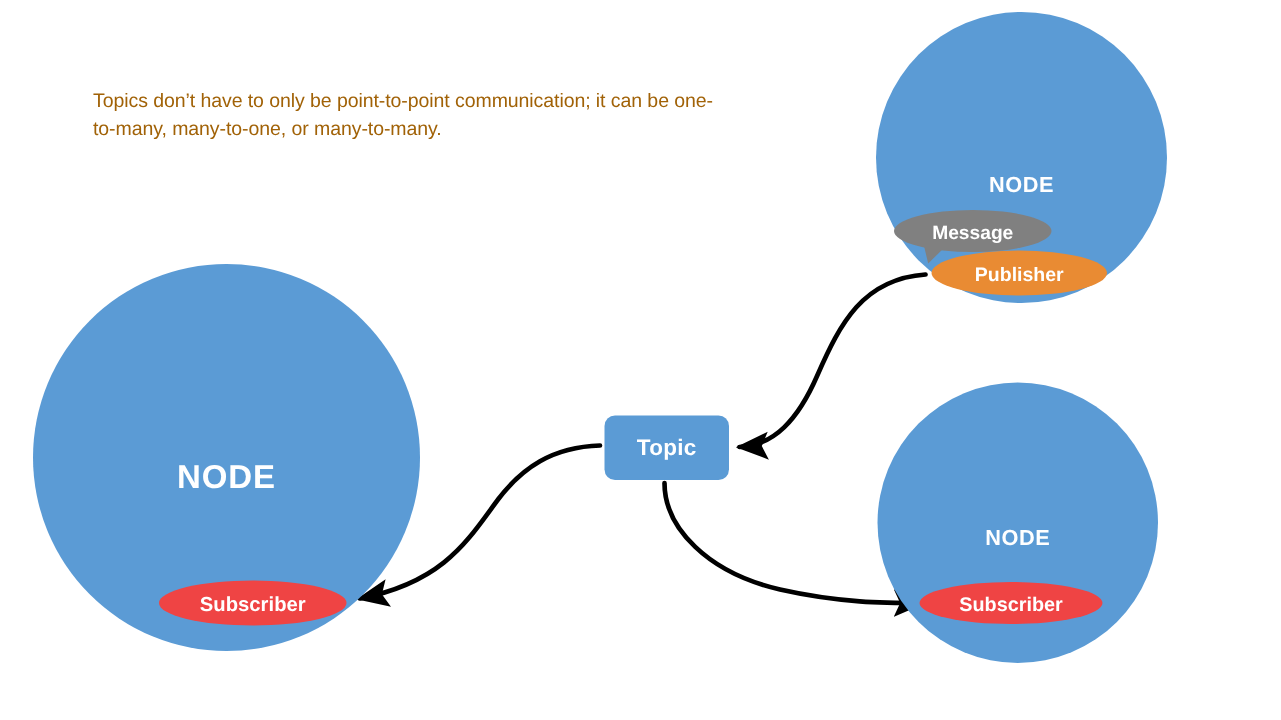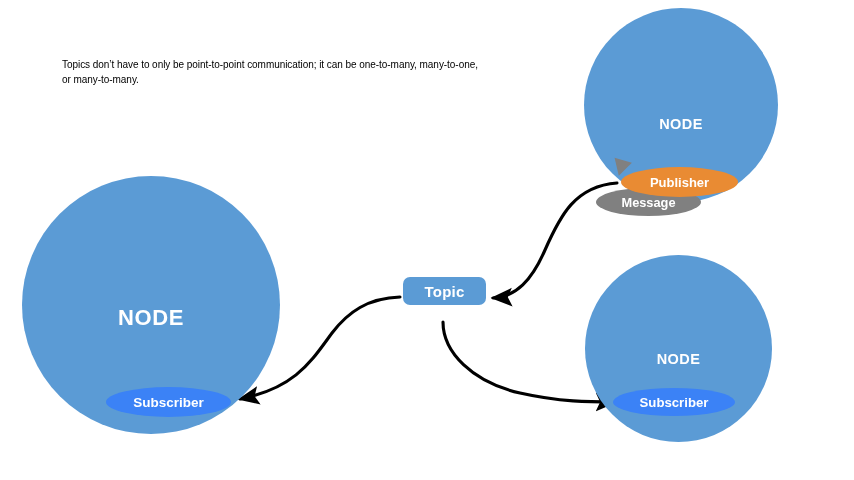--- a/index.html
+++ b/index.html
@@ -26,23 +26,23 @@
     height: 480px;
     pointer-events: none;
   }
 
   
   .caption {
     position: absolute;
     left: 62px;
     top: 58px;
     width: 420px;
-    font-size: 10px;
+    font-size: 13px;
     line-height: 1.45;
-    color: #000000;
+    color: #a16207;
     font-family: "Liberation Sans", sans-serif;
     letter-spacing: -0.05px;
   }
 
   
   .node {
     position: absolute;
     border-radius: 50%;
     background: #5B9BD5;
   }
@@ -99,21 +99,21 @@
     position: absolute;
     border-radius: 50%;
     display: flex;
     align-items: center;
     justify-content: center;
     color: #ffffff;
     font-weight: bold;
     font-family: "Liberation Sans", sans-serif;
     white-space: nowrap;
   }
-  .sub-ellipse { background: #3b82f6; }
+  .sub-ellipse { background: #ef4444; }
   .pub-ellipse { background: #E98B33; }
   .msg-ellipse { background: #808080; }
 
   #sub-left {
     left: 106px;
     top: 387px;
     width: 125px;
     height: 30px;
     font-size: 13.5px;
   }
@@ -130,42 +130,41 @@
     width: 117px;
     height: 30px;
     font-size: 13px;
   }
   #message {
     left: 596px;
     top: 140px;
     width: 105px;
     height: 28px;
     font-size: 12.8px;
-    margin-top: 48px;
   }
   
   #message-tail {
     position: absolute;
     left: 612px;
     top: 160px;
     width: 0;
     height: 0;
     border-left: 9px solid transparent;
     border-right: 9px solid transparent;
     border-top: 16px solid #808080;
     transform: rotate(16deg);
   }
 
   
   #topic {
     position: absolute;
     left: 403px;
     top: 277px;
     width: 83px;
-    height: 28px;
+    height: 43px;
     background: #5B9BD5;
     border-radius: 7px;
     display: flex;
     align-items: center;
     justify-content: center;
     color: #ffffff;
     font-weight: bold;
     font-size: 15px;
     font-family: "Liberation Sans", sans-serif;
     letter-spacing: 0.2px;

